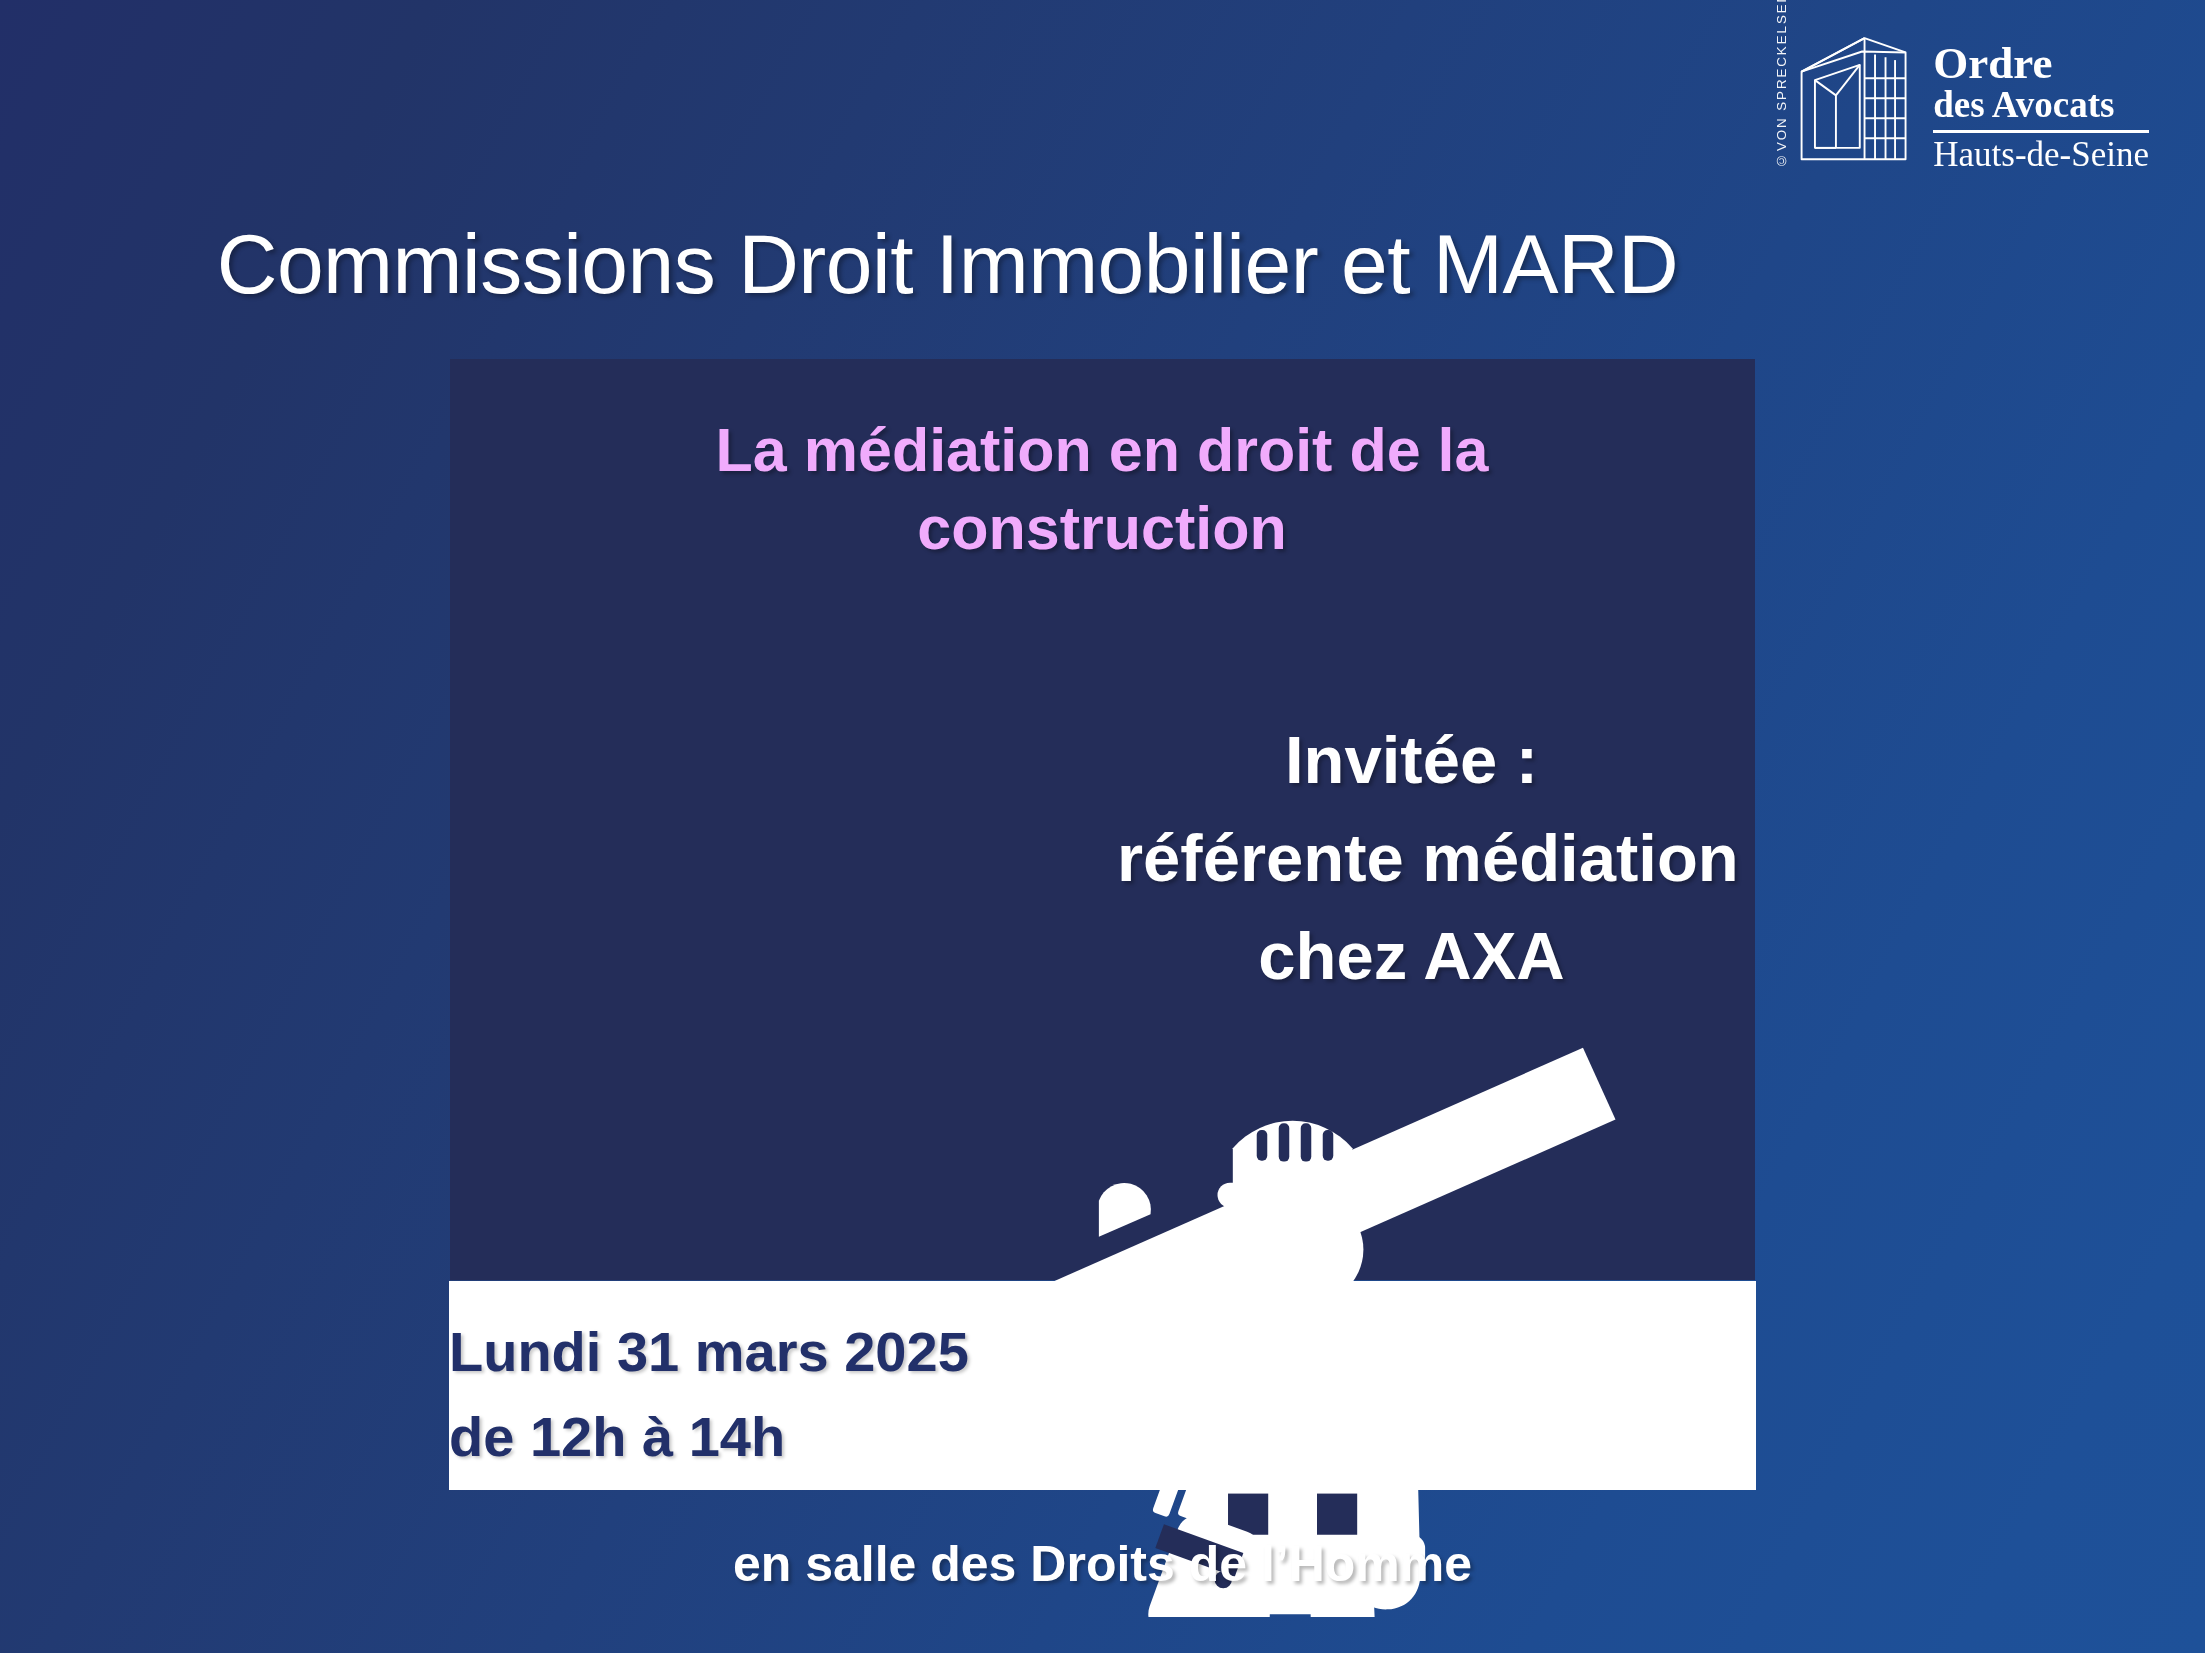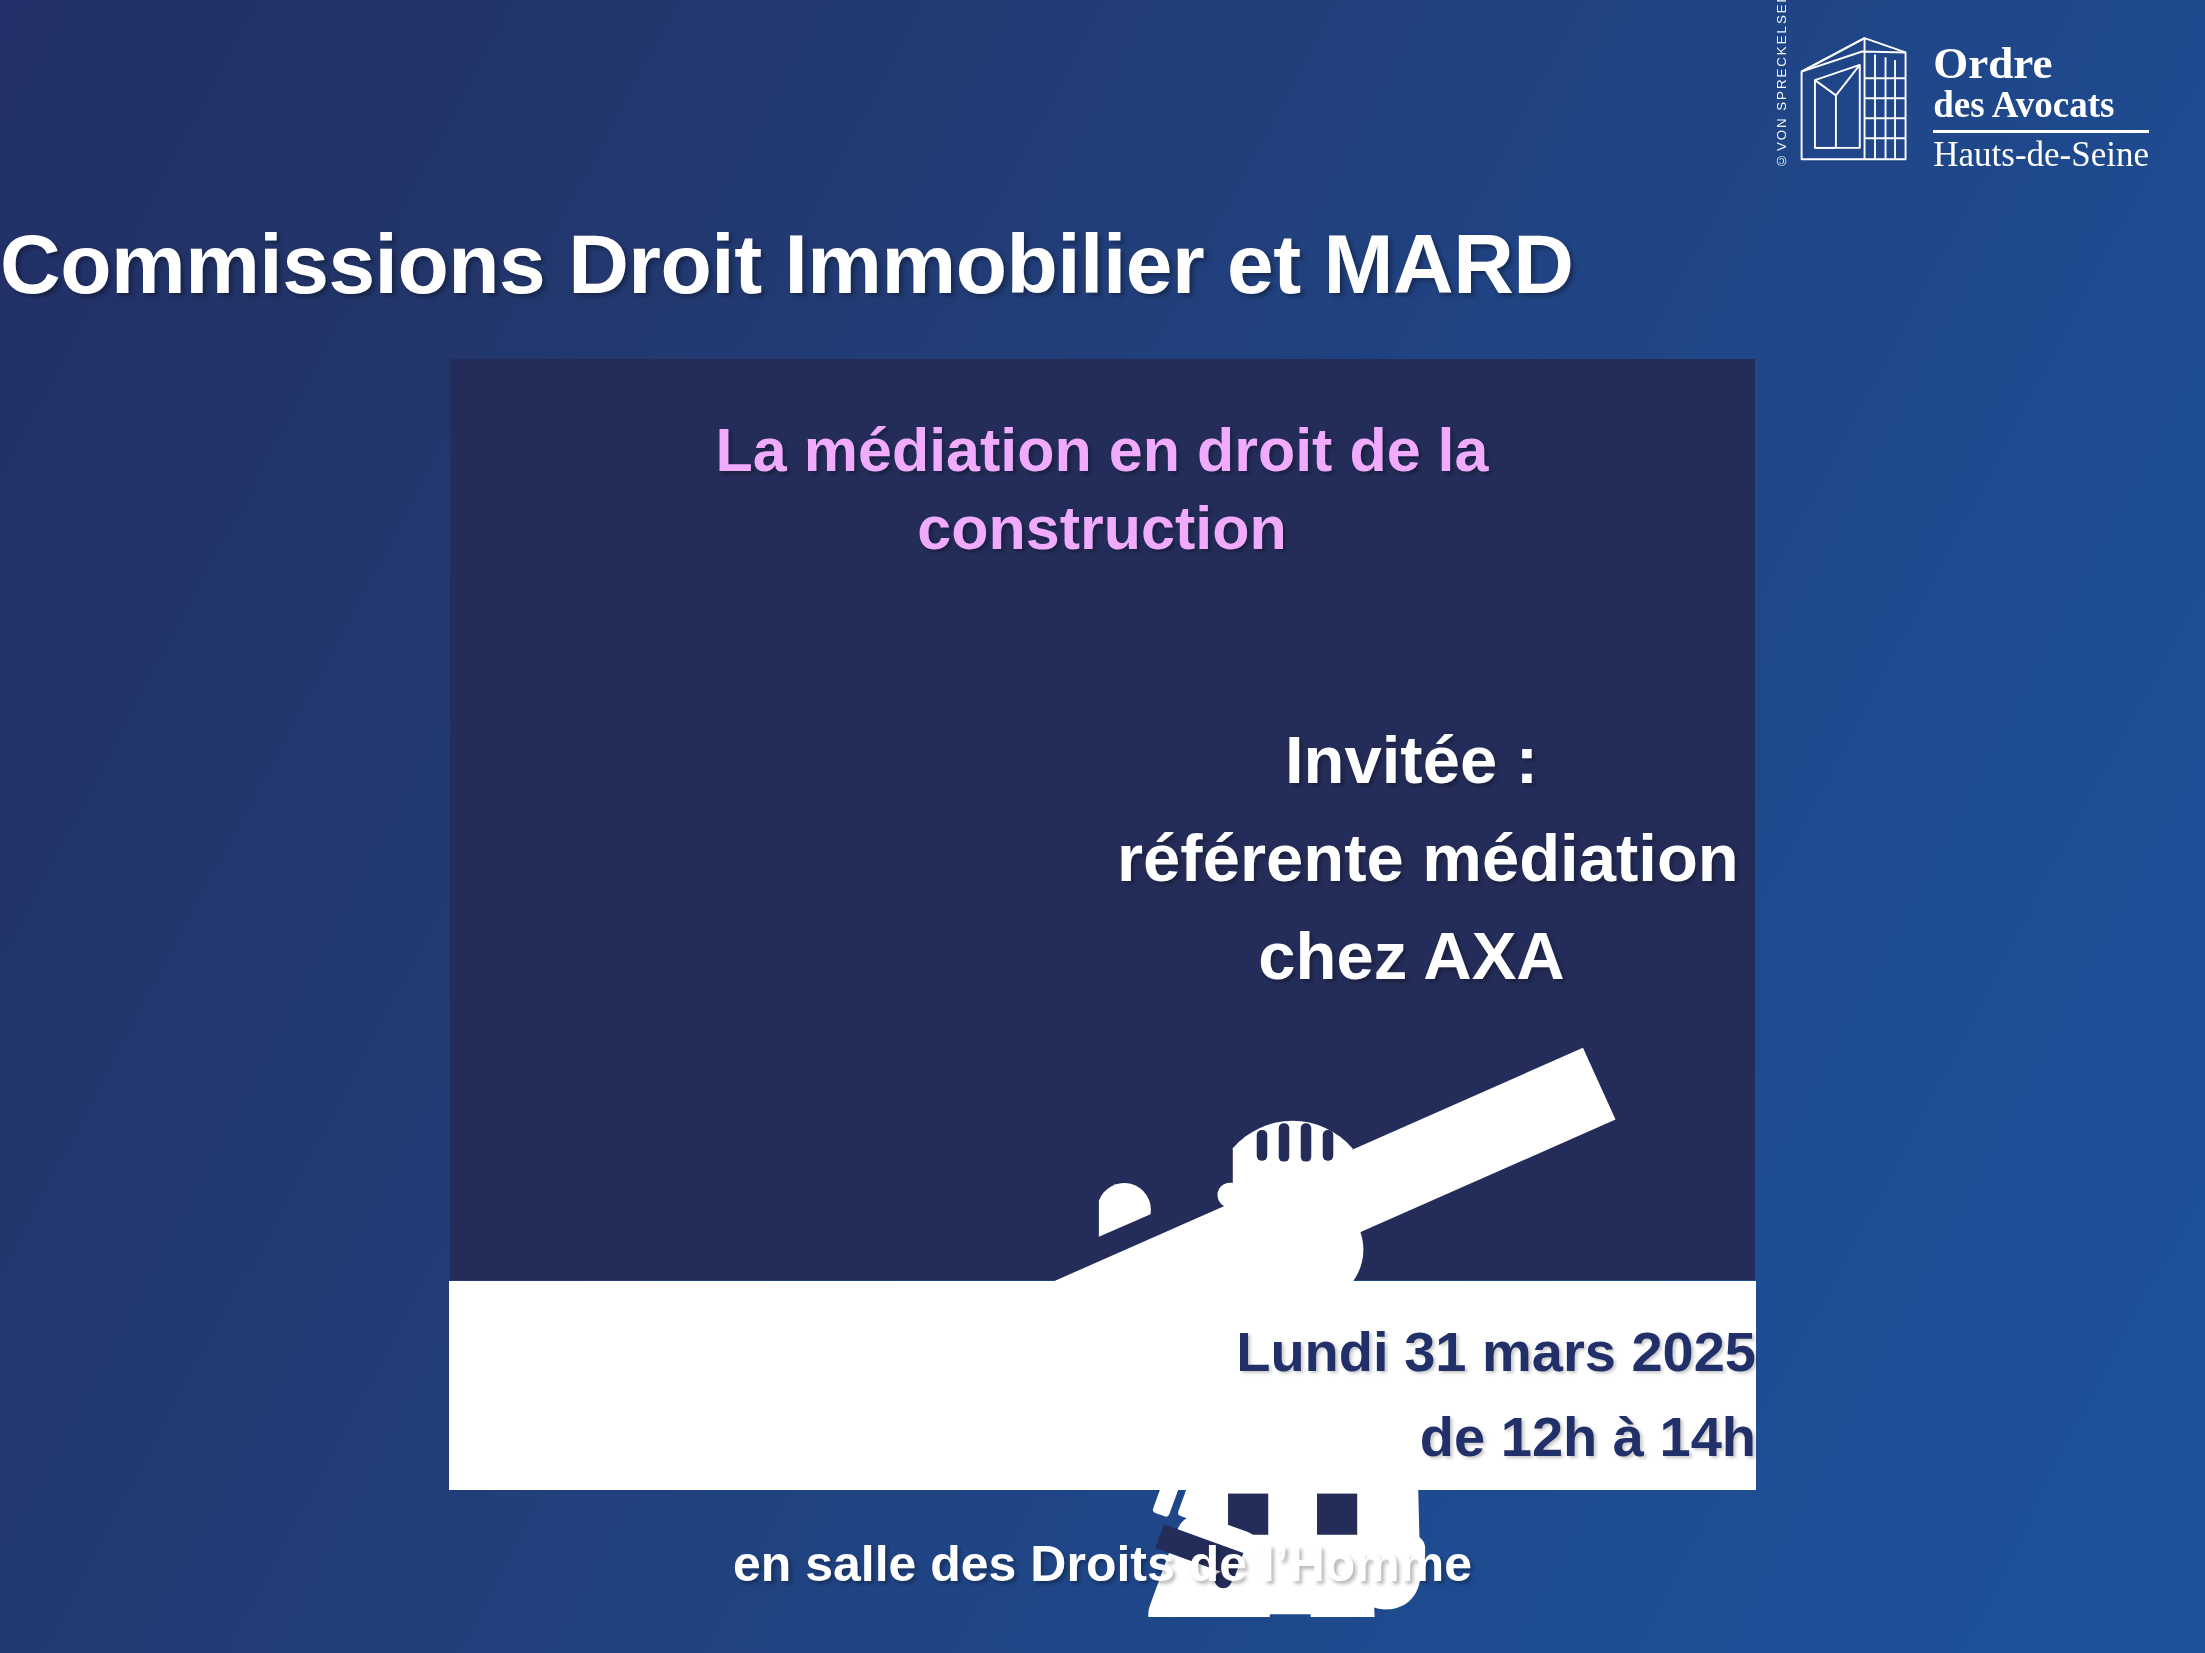--- a/index.html
+++ b/index.html
@@ -84,24 +84,24 @@
     line-height: 1.0;
     letter-spacing: 0px;
   }
 
   
   .main-title {
     position: absolute;
     top: 216px;
     left: 0;
     width: 1895px;
-    text-align: left;
+    text-align: center;
     color: #ffffff;
     font-size: 84px;
-    font-weight: 700;
+    font-weight: 400;
     letter-spacing: -0.5px;
     text-shadow: 3.4px 3.4px 4.3px rgba(0,0,0,0.30);
     white-space: nowrap;
   }
 
   
   .panel {
     position: absolute;
     left: 450px;
     top: 359px;
@@ -153,21 +153,21 @@
     left: 449px;
     top: 1281px;
     width: 1307px;
     height: 209px;
     background: #ffffff;
   }
   .datebox-inner {
     position: absolute;
     left: 0; right: 0;
     top: 28px;
-    text-align: right;
+    text-align: left;
     color: #22306A;
     font-size: 56px;
     font-weight: 700;
     line-height: 1.52;
     text-shadow: 2.4px 2.4px 3.4px rgba(0,0,0,0.22);
   }
   .datebox-inner div { white-space: nowrap; }
 
   
   .footer {

